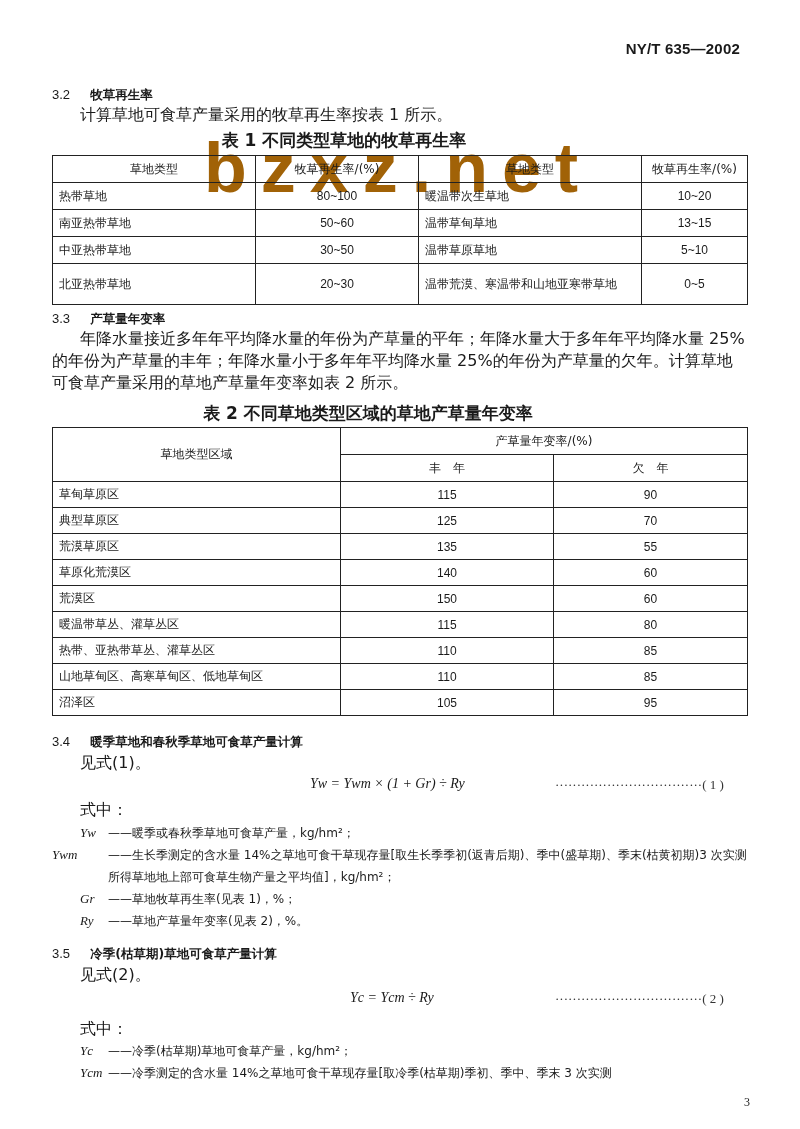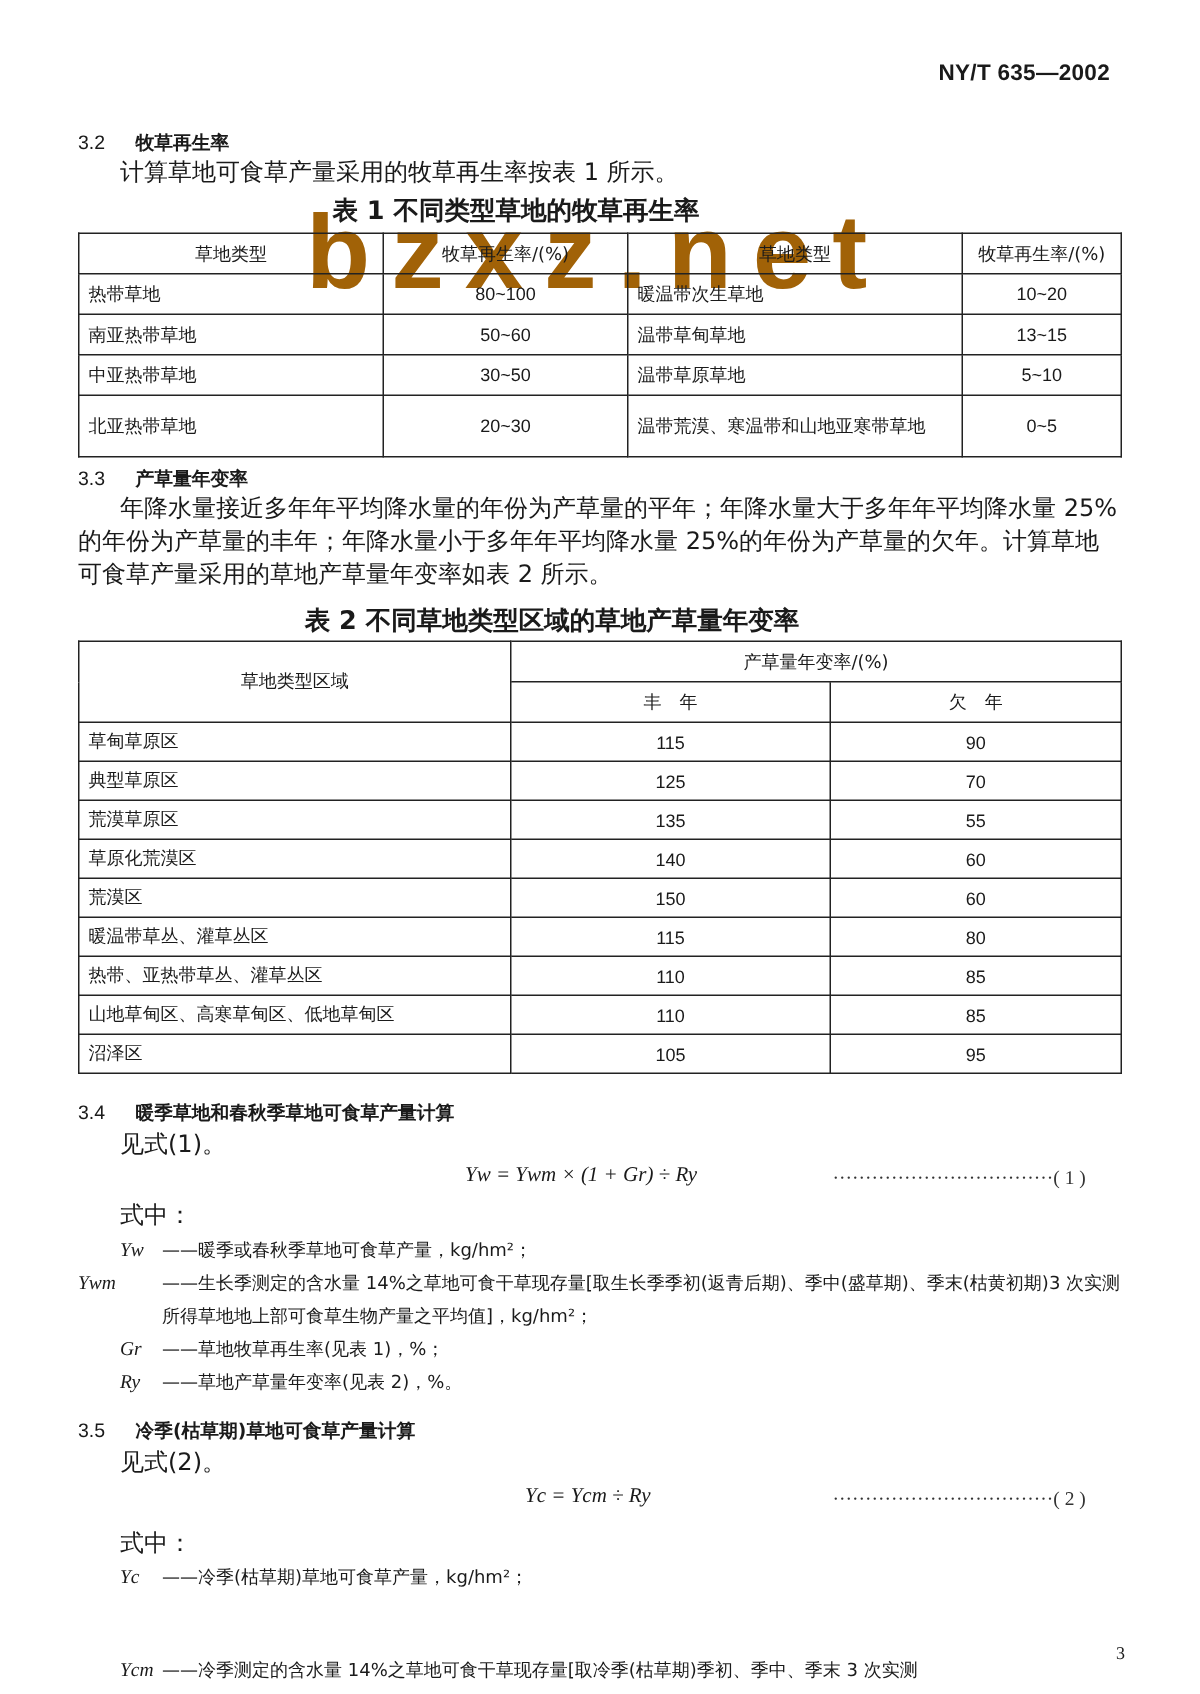--- a/index.html
+++ b/index.html
@@ -165,16 +165,16 @@
   <span>冷季(枯草期)草地可食草产量计算</span>
 </div>
 <div class="abs p" style="left:80px; top:964px;">见式(2)。</div>
 <div class="abs formula" style="left:350px; top:990px;">Yc = Ycm ÷ Ry</div>
 <div class="abs eqno" style="left:555px; top:991px;">
   <span>··································</span><span>( 2 )</span>
 </div>
 <div class="abs p" style="left:80px; top:1018px;">式中：</div>
 <div class="abs def" style="left:80px; top:1040px; width:668px;">
   <div><span class="sym">Yc</span><span>——冷季(枯草期)草地可食草产量，kg/hm²；</span></div>
-  <div style="white-space:nowrap; overflow:hidden;margin-top:40px;"><span class="sym">Ycm</span><span>——冷季测定的含水量 14%之草地可食干草现存量[取冷季(枯草期)季初、季中、季末 3 次实测</span></div>
+  <div style="white-space:nowrap; overflow:hidden;"><span class="sym">Ycm</span><span>——冷季测定的含水量 14%之草地可食干草现存量[取冷季(枯草期)季初、季中、季末 3 次实测</span></div>
 </div>
 
 <div class="abs pageno">3</div>
 
 </body></html>

